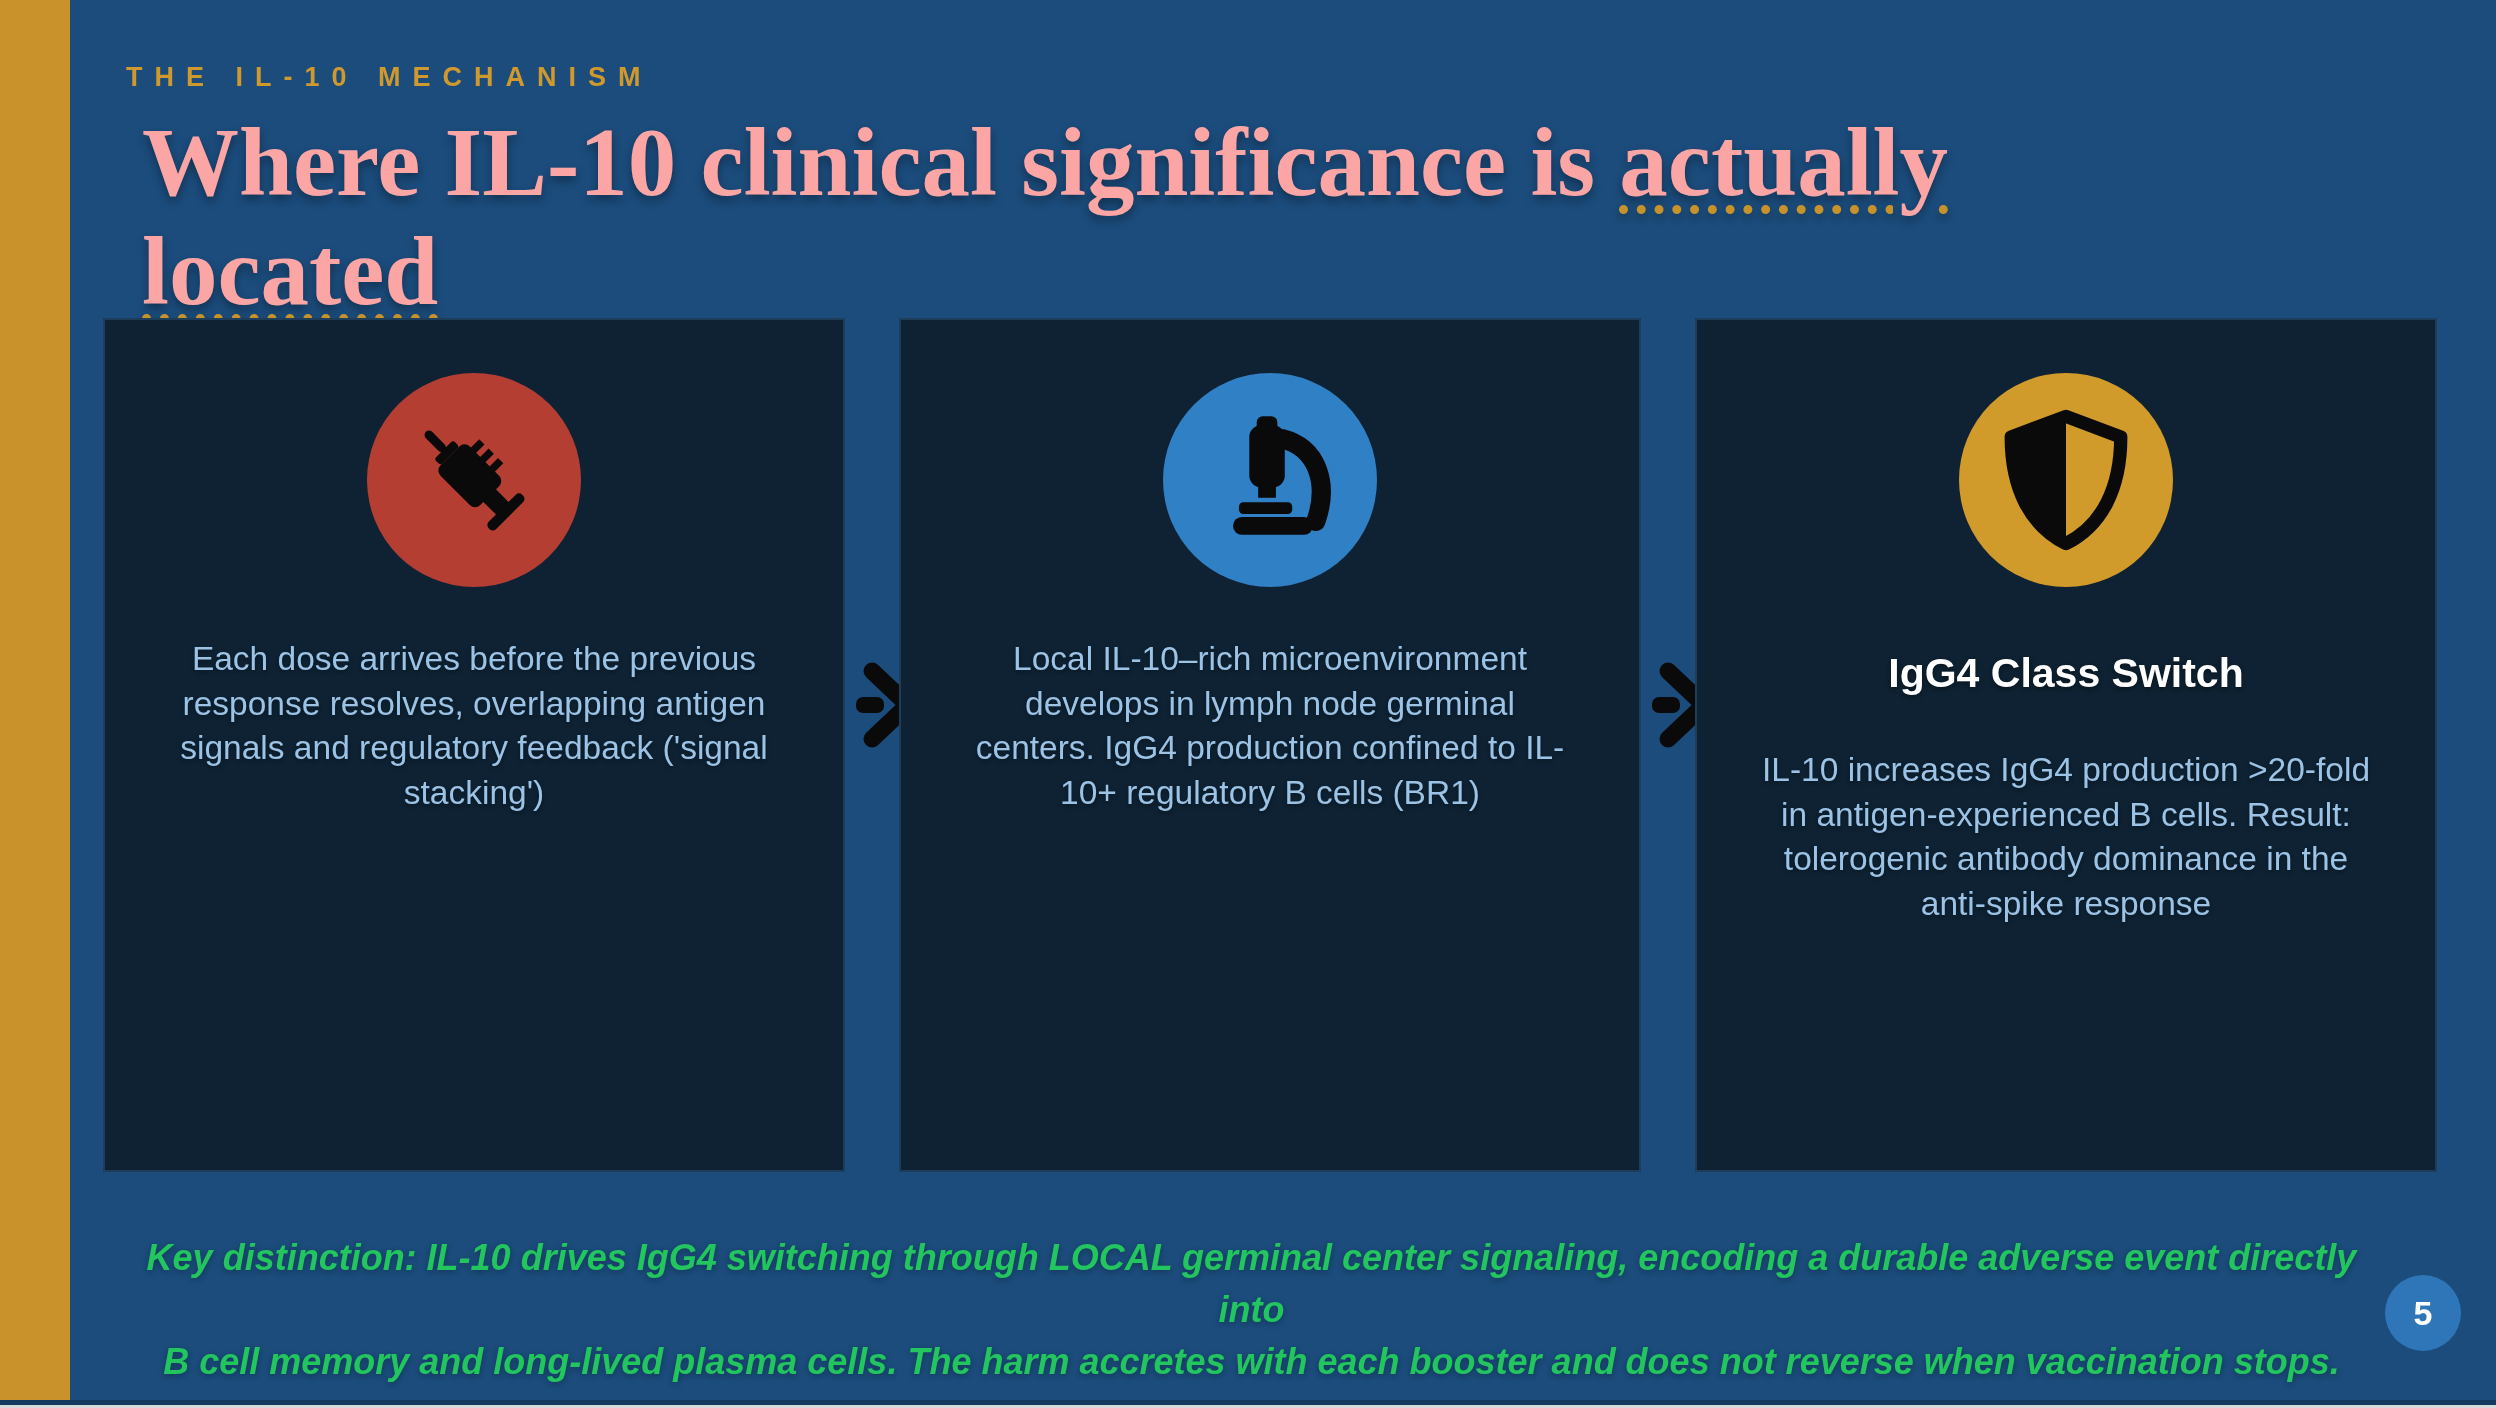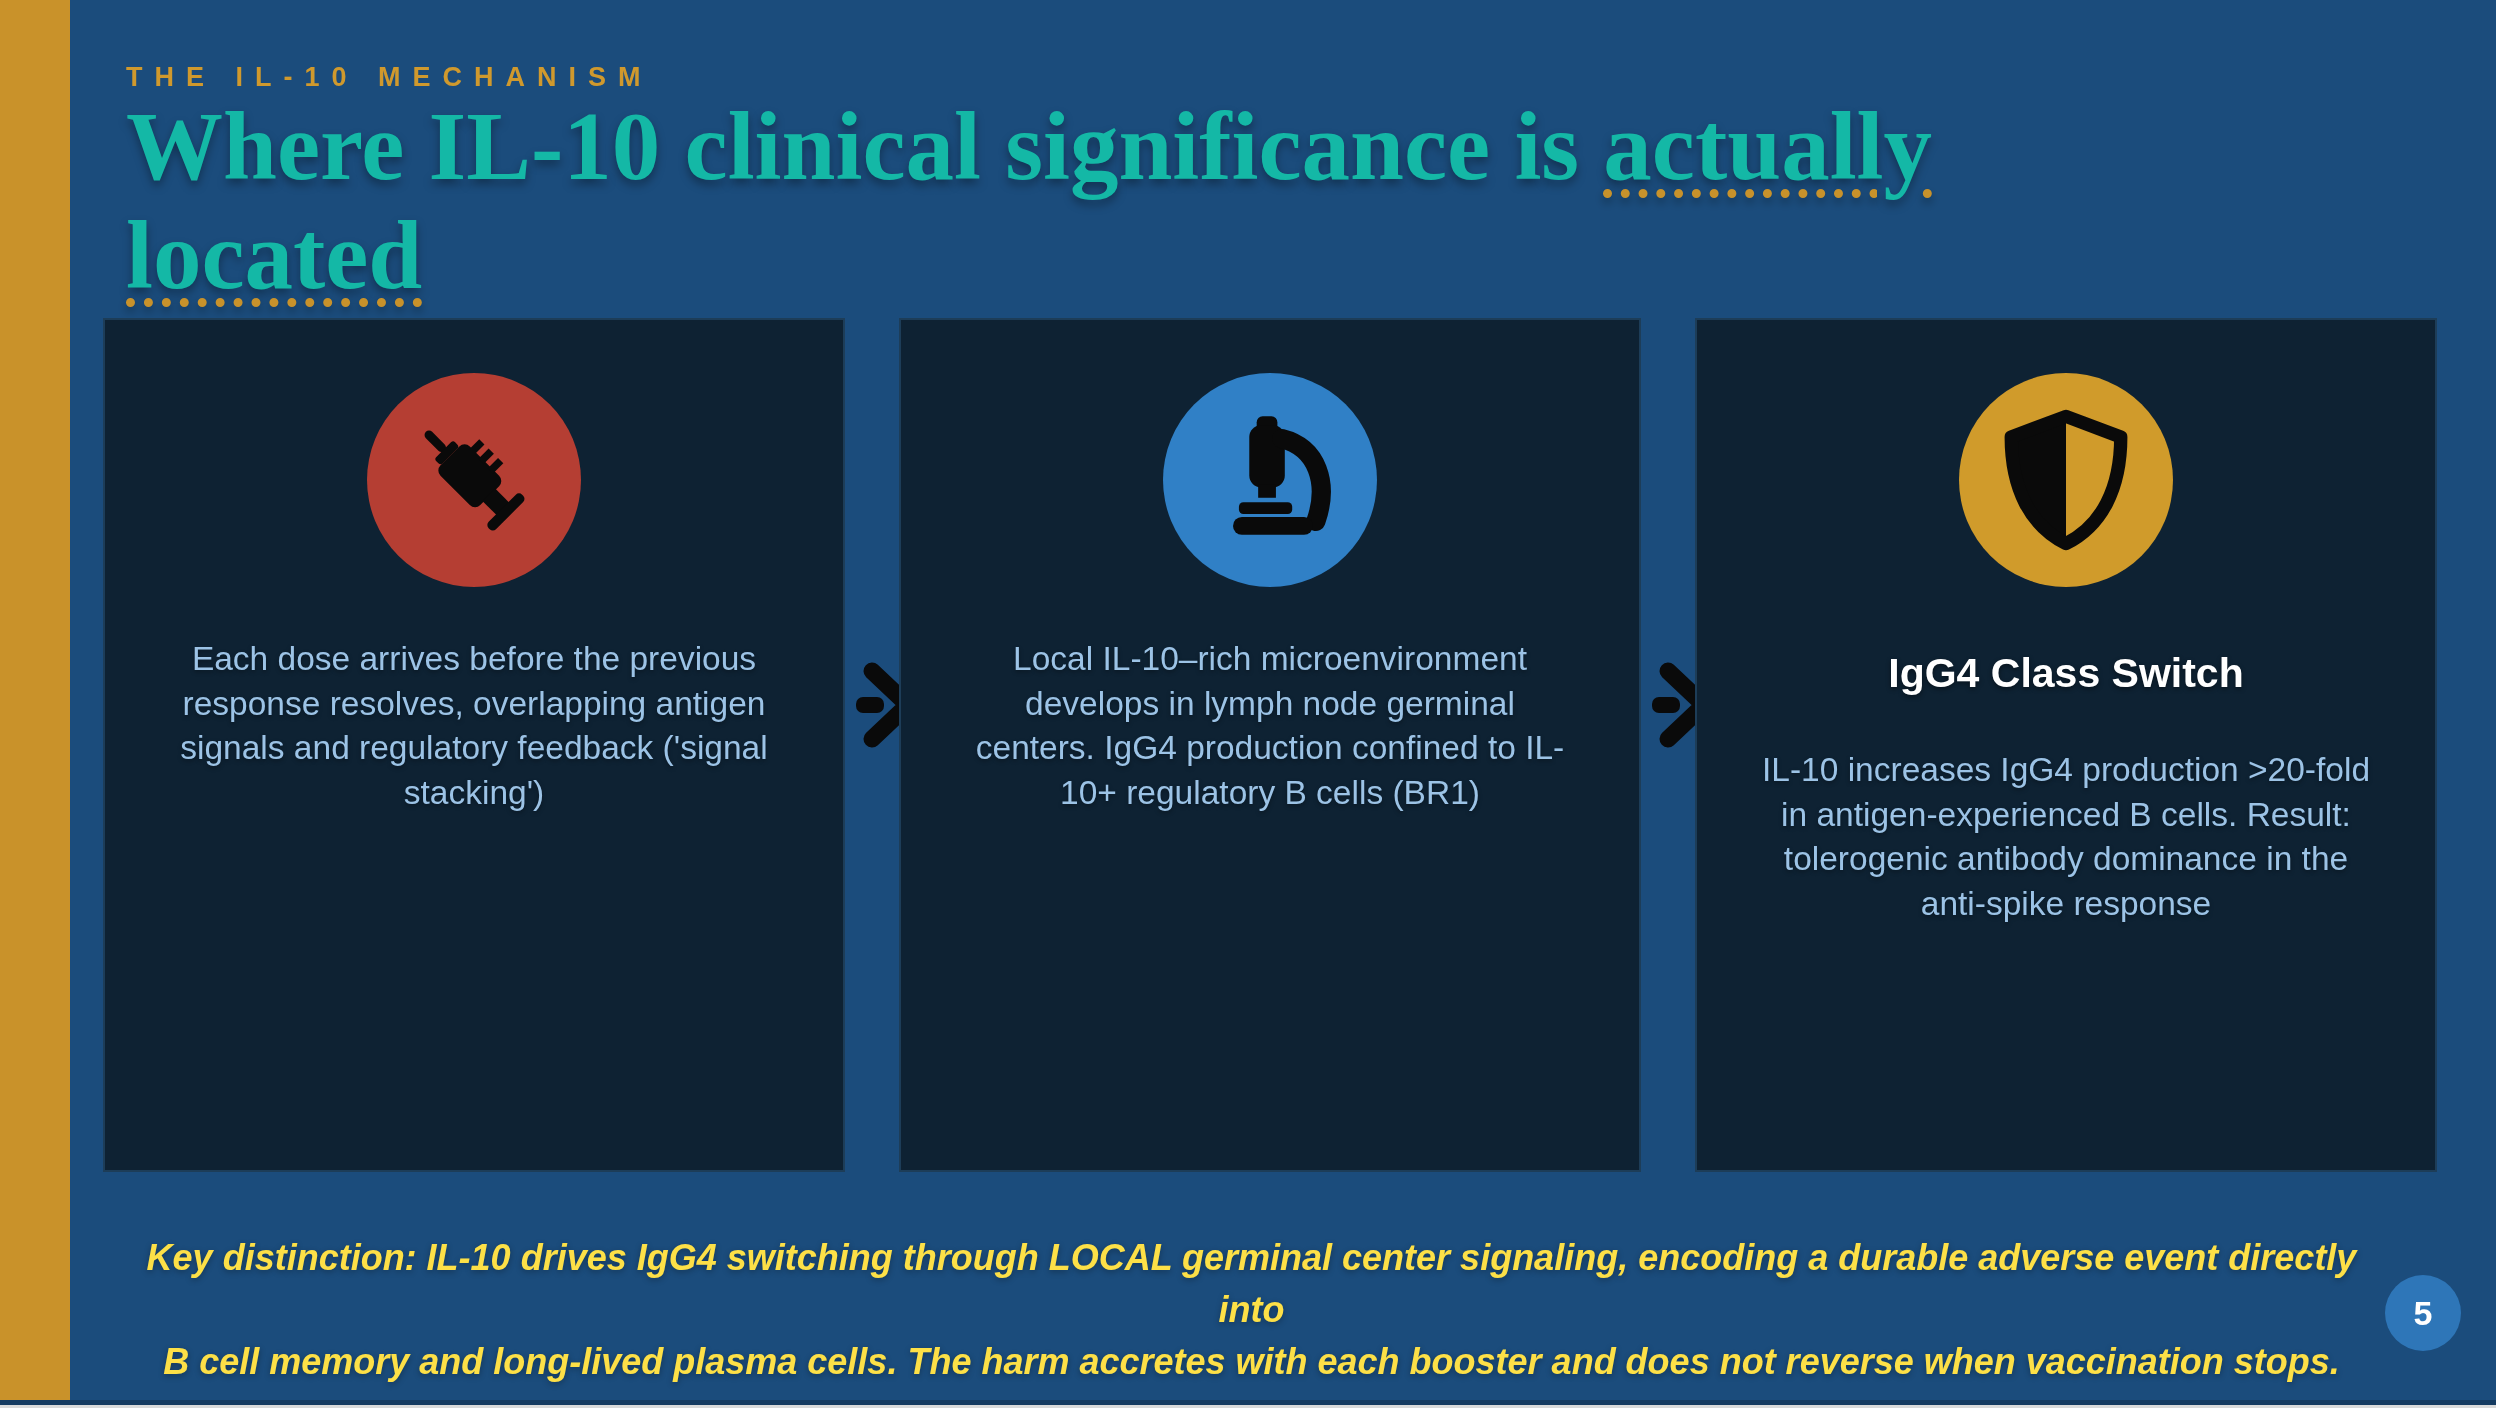--- a/index.html
+++ b/index.html
@@ -10,21 +10,21 @@
   }
   
   .accent-bar{position:absolute;left:0;top:0;width:70px;height:1405px;background:#c9922a;}
   
   .header{position:absolute;left:126px;top:62px;width:2300px;}
   .eyebrow{
     color:#d0992d;font-size:27px;font-weight:bold;letter-spacing:12px;
     margin:0 0 0 0;
   }
   .title{
-    margin:0;color:#14b8a6;font-family:"Liberation Serif",serif;font-weight:bold;
+    margin:16px;color:#fca5a5;font-family:"Liberation Serif",serif;font-weight:bold;
     font-size:97px;line-height:1.12;letter-spacing:0px;
     text-shadow:0 5px 10px rgba(0,0,0,0.35);
   }
   .dotted{
     text-decoration:underline dotted #c8922b;
     text-decoration-thickness:9px;
     text-underline-offset:10px;
   }
   
   .cards-row{
@@ -48,21 +48,21 @@
     margin:50px 0 0 0;padding:0 62px;color:#9cc3e6;font-size:33.5px;line-height:1.33;
     text-shadow:0 2px 4px rgba(0,0,0,0.35);
   }
   
   .flow-arrow{position:absolute;width:120px;height:120px;z-index:1;}
   .flow-arrow.a1{left:812px;top:645px;}
   .flow-arrow.a2{left:1608px;top:645px;}
   
   .note{
     position:absolute;left:127px;right:120px;top:1232px;text-align:center;
-    color:#fde047;font-size:36px;font-weight:bold;font-style:italic;line-height:1.45;
+    color:#22c55e;font-size:36px;font-weight:bold;font-style:italic;line-height:1.45;
     text-shadow:0 2px 6px rgba(0,0,0,0.3);z-index:2;
   }
   
   .page-badge{
     position:absolute;left:2385px;top:1275px;width:76px;height:76px;border-radius:50%;
     background:#2e76b8;color:#ffffff;font-size:34px;font-weight:bold;
     display:flex;align-items:center;justify-content:center;z-index:3;
   }
   
   .edge-dark{position:absolute;left:0;top:1400px;width:2496px;height:5px;background:#143a60;}

